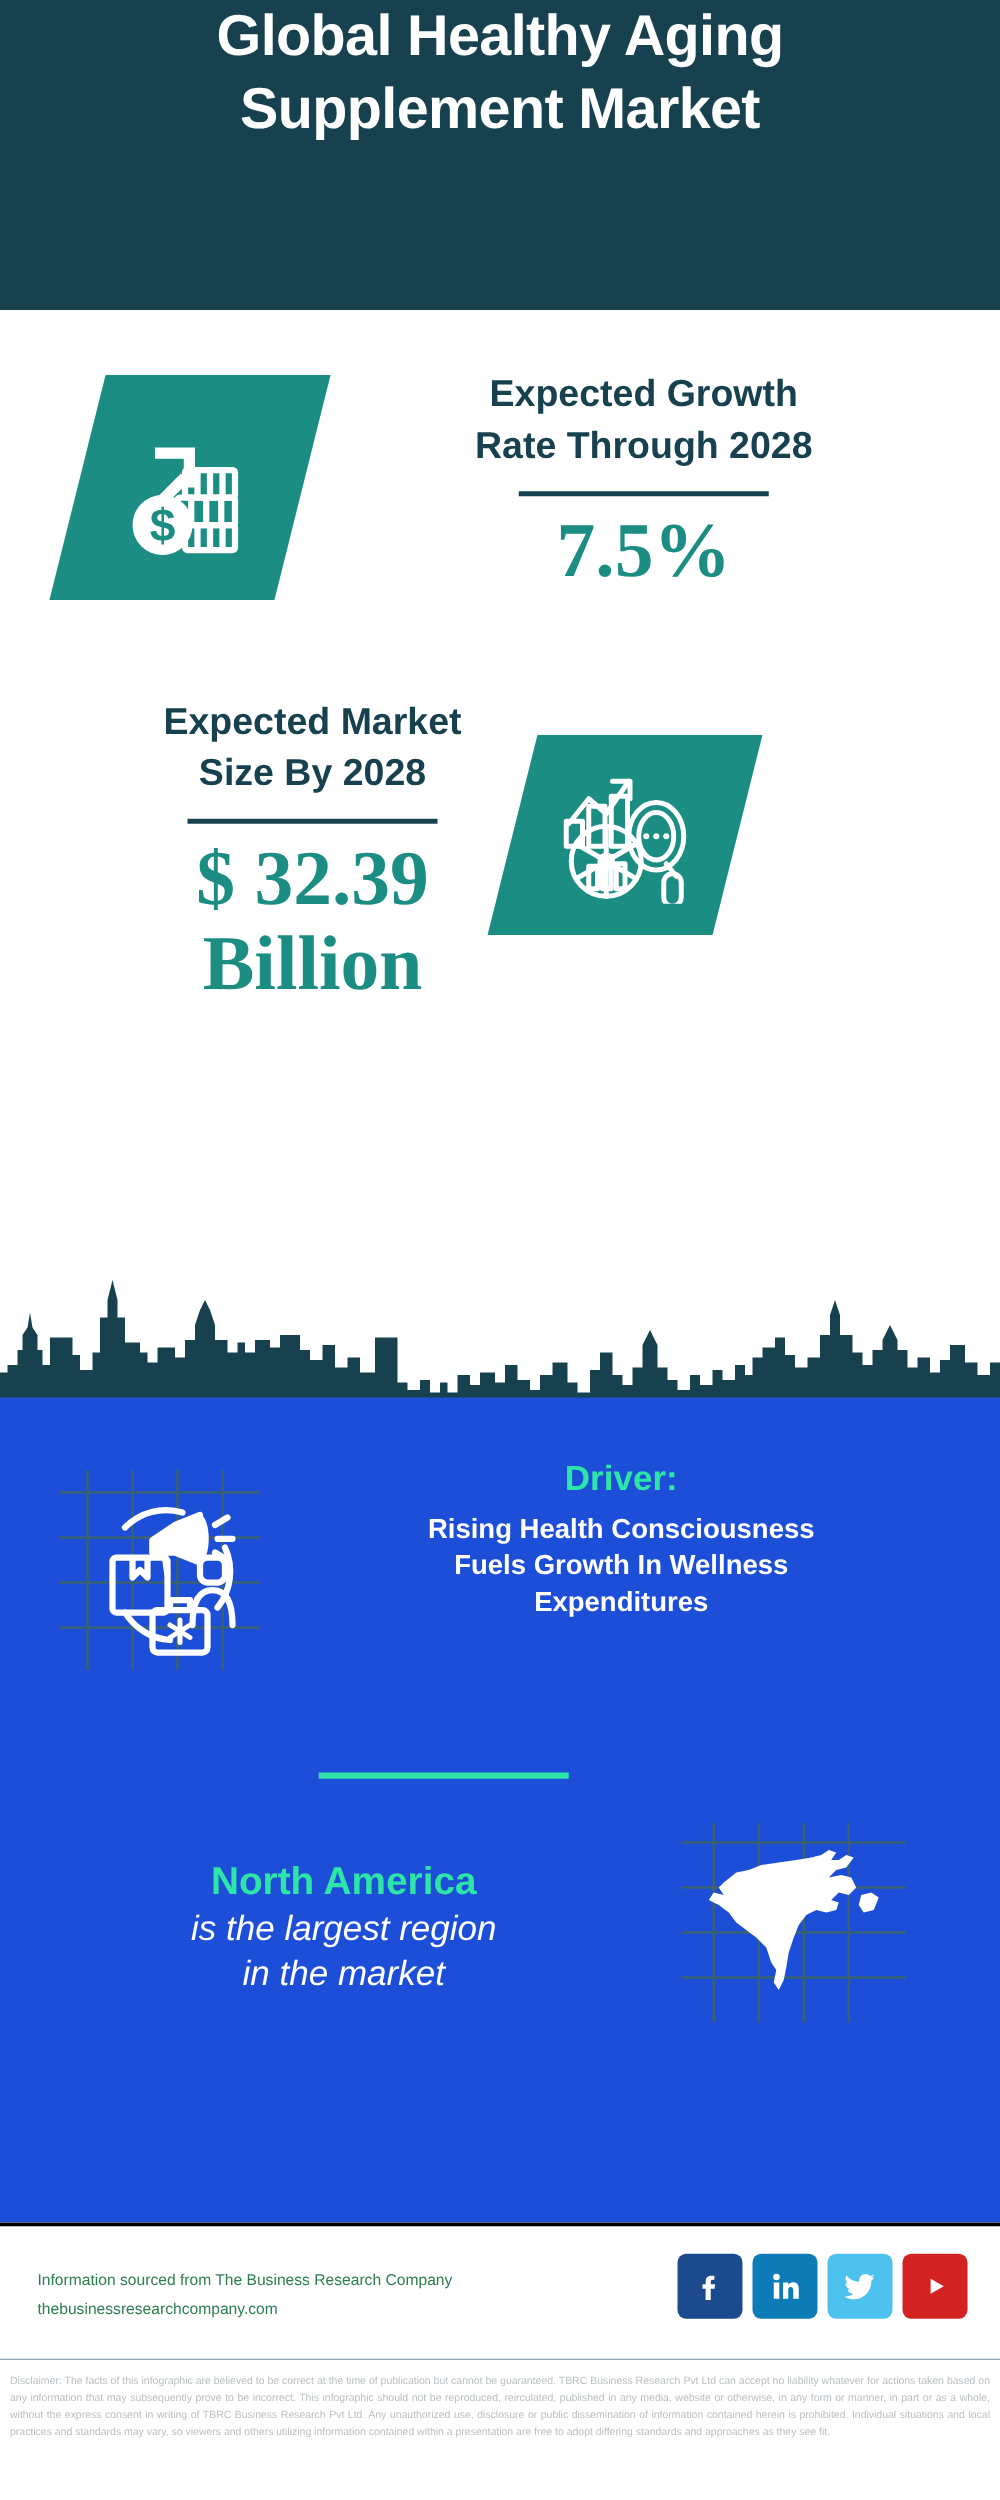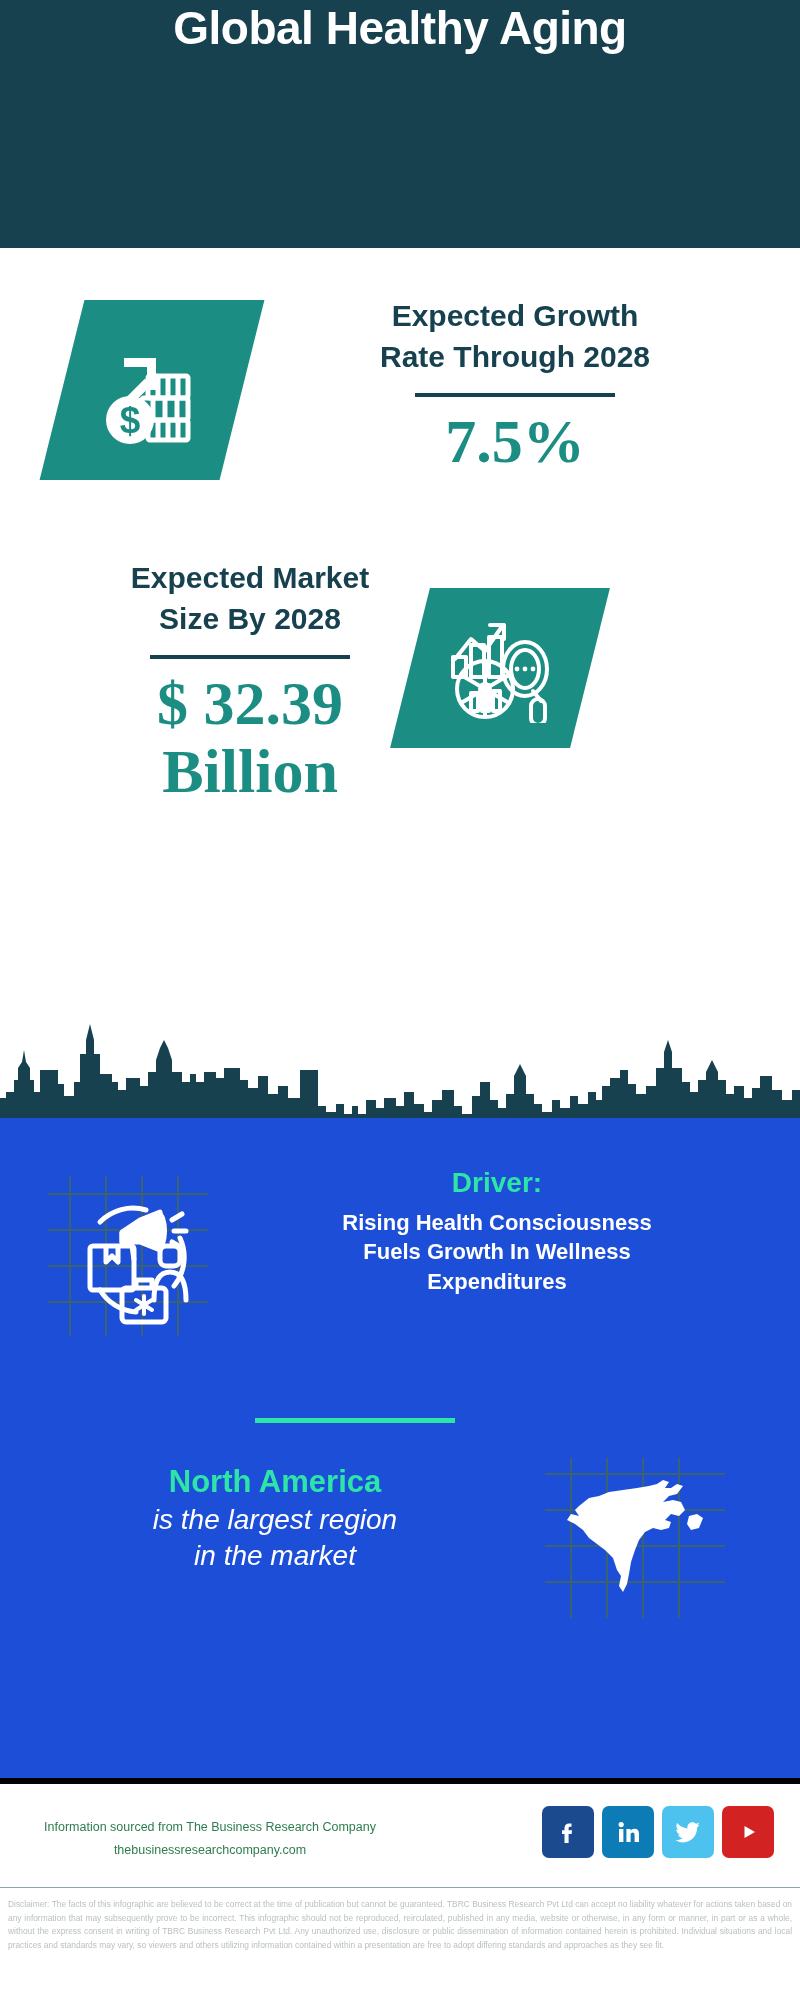--- a/index.html
+++ b/index.html
@@ -104,36 +104,35 @@
   .mid-rule {
     position:absolute; left:255px; top:300px; width:200px; height:5px;
     background:#2ee5a8;
   }
 
   
   .region-text {
     position:absolute; left:30px; top:345px; width:490px; text-align:center;
   }
   .region-name {
-    color:#2ee5a8; font-size:31px; font-weight:bold; line-height:1.25;
+    color:#2ee5a8; font-size:31px; font-weight:bold; line-height:1.25;margin-top:23px;
   }
   .region-sub {
     color:#ffffff; font-size:28px; font-weight:normal; line-height:1.3;font-style:italic;
   }
   .region-map {
     position:absolute; left:545px; top:340px; width:180px; height:160px;
   }
 
   
   .footer {
     position:absolute; left:0; top:1778px; width:800px; height:110px;
     background:#ffffff;
-    border-top:6px solid #000000;
+    border-top:3px solid #000000;
     border-bottom:1px solid #8fa6ae;
-    text-align:center;
   }
   .footer-src {
     position:absolute; left:30px; top:32px; width:360px;
     color:#2d7d4f; font-size:12.5px; line-height:1.8;
   }
   .socials {
     position:absolute; right:26px; top:22px;
     display:flex; gap:8px; align-items:center;
   }
   .social {
@@ -152,20 +151,21 @@
   }
 </style>
 </head>
 <body>
 
 <div class="page">
 
   <div class="header">
     <div class="header-title">
       <span>Global Healthy Aging</span><br>
+      <span>Supplement Market</span>
     </div>
   </div>
 
   <div class="white-body">
 
     <div class="growth-row">
 
       <div class="para growth-badge">
         <svg width="112" height="112" viewBox="0 0 112 112">
 

